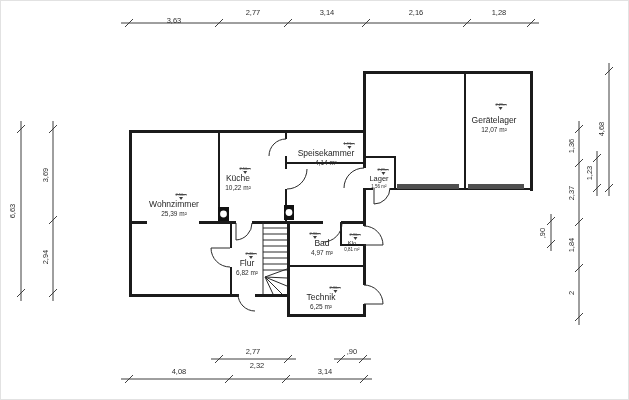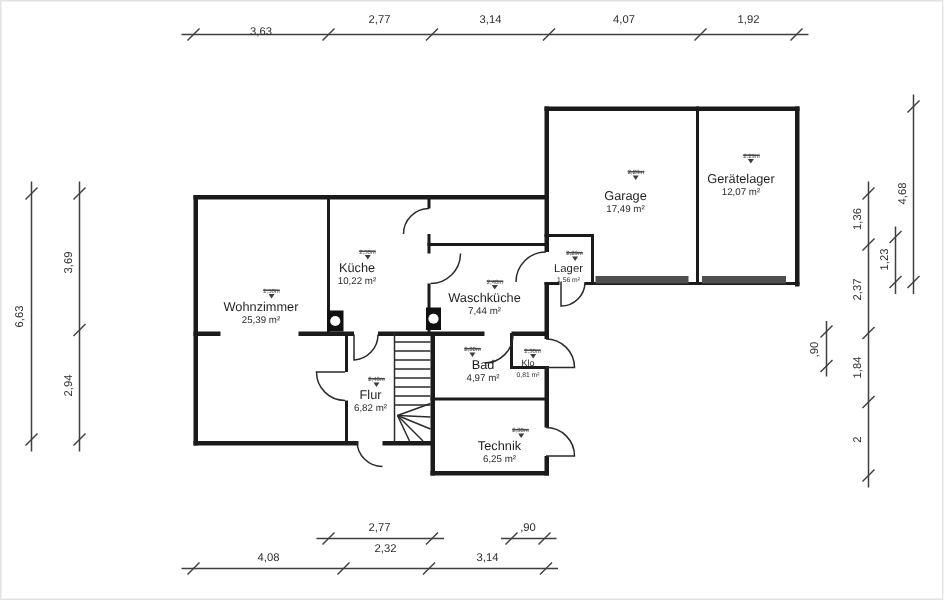--- a/index.html
+++ b/index.html
@@ -175,22 +175,22 @@
       <line x1="124" y1="382" x2="132" y2="374"></line>
       <line x1="224" y1="382" x2="232" y2="374"></line>
       <line x1="281" y1="382" x2="289" y2="374"></line>
       <line x1="359" y1="382" x2="367" y2="374"></line>
     </g>
   </svg>
 
   <span class="dim" style="left:173px;top:20px">3,63</span>
   <span class="dim" style="left:252px;top:12px">2,77</span>
   <span class="dim" style="left:326px;top:12px">3,14</span>
-  <span class="dim" style="left:415px;top:12px">4,07</span>
-  <span class="dim" style="left:498px;top:12px">1,92</span>
+  <span class="dim" style="left:415px;top:12px">2,16</span>
+  <span class="dim" style="left:498px;top:12px">1,28</span>
 
   <span class="dim v" style="left:12px;top:210px">6,63</span>
   <span class="dim v" style="left:45px;top:174px">3,69</span>
   <span class="dim v" style="left:45px;top:256px">2,94</span>
 
   <span class="dim v" style="left:571px;top:145px">1,36</span>
   <span class="dim v" style="left:571px;top:192px">2,37</span>
   <span class="dim v" style="left:571px;top:244px">1,84</span>
   <span class="dim v" style="left:571px;top:292px">2</span>
   <span class="dim v" style="left:601px;top:128px">4,68</span>
@@ -208,38 +208,33 @@
     <span class="nm">Wohnzimmer</span>
     <span class="ar">25,39 m²</span>
   </div>
 
   <div class="room" style="left:237px;top:155px">
     <span class="hm"><span class="hmt">2,50m</span></span>
     <span class="nm">Küche</span>
     <span class="ar">10,22 m²</span>
   </div>
 
-
-  <div class="room" style="left:322px;top:175px">
-    <span class="hm"><span class="hmt">2,40m</span></span>
-    <span class="nm">Waschküche</span>
-    <span class="ar">7,44 m²</span>
-  </div>
+  <div class="room" style="left:325px;top:130px">
+    <span class="hm" style="margin-left:46px"><span class="hmt">1,91m</span></span>
+    <span class="nm">Speisekammer</span>
+    <span class="ar">4,14 m²</span>
+  </div>
+
 
   <div class="room xs" style="left:378px;top:156px">
     <span class="hm" style="margin-left:8px"><span class="hmt">2,29m</span></span>
     <span class="nm">Lager</span>
     <span class="ar">1,56 m²</span>
   </div>
 
-  <div class="room gap" style="left:416px;top:102px">
-    <span class="hm"><span class="hmt">2,29m</span></span>
-    <span class="nm">Garage</span>
-    <span class="ar">17,49 m²</span>
-  </div>
 
   <div class="room gap" style="left:493px;top:91px">
     <span class="hm"><span class="hmt">2,29m</span></span>
     <span class="nm">Gerätelager</span>
     <span class="ar">12,07 m²</span>
   </div>
 
   <div class="room sm" style="left:351px;top:221px">
     <span class="hm" style="margin-left:6px"><span class="hmt">2,30m</span></span>
     <span class="nm">Klo</span>
@@ -251,19 +246,19 @@
     <span class="nm">Bad</span>
     <span class="ar">4,97 m²</span>
   </div>
 
   <div class="room" style="left:246px;top:240px">
     <span class="hm" style="margin-left:8px"><span class="hmt">2,40m</span></span>
     <span class="nm">Flur</span>
     <span class="ar">6,82 m²</span>
   </div>
 
-  <div class="room" style="left:332px;top:274px">
+  <div class="room" style="left:320px;top:274px">
     <span class="hm" style="margin-left:28px"><span class="hmt">2,30m</span></span>
     <span class="nm">Technik</span>
     <span class="ar">6,25 m²</span>
   </div>
 
 </div>
 
 </body></html>

